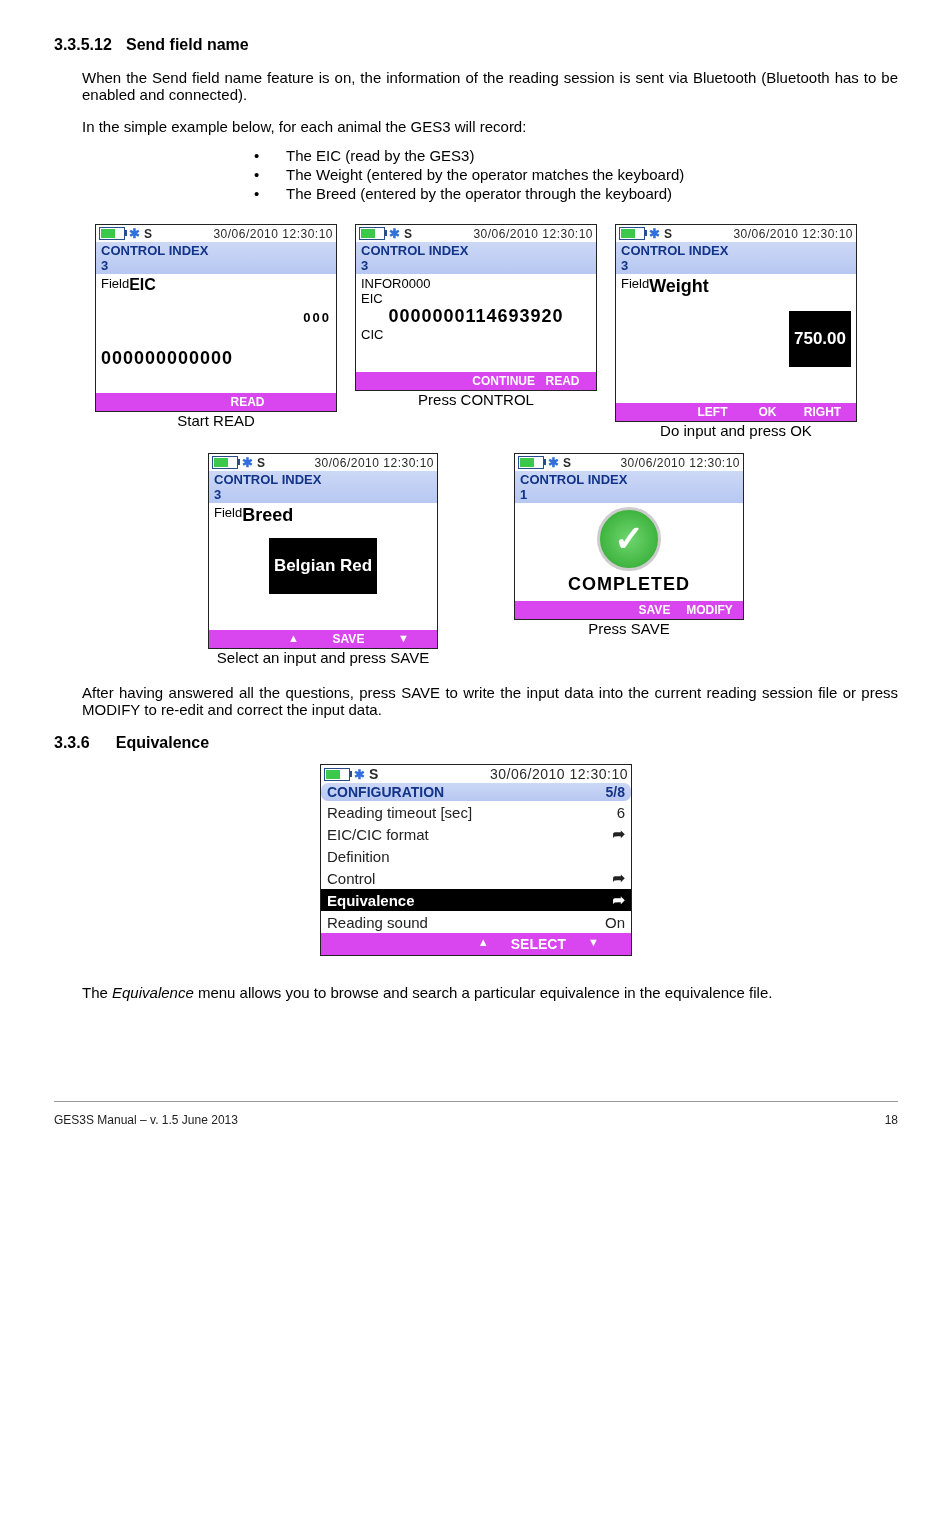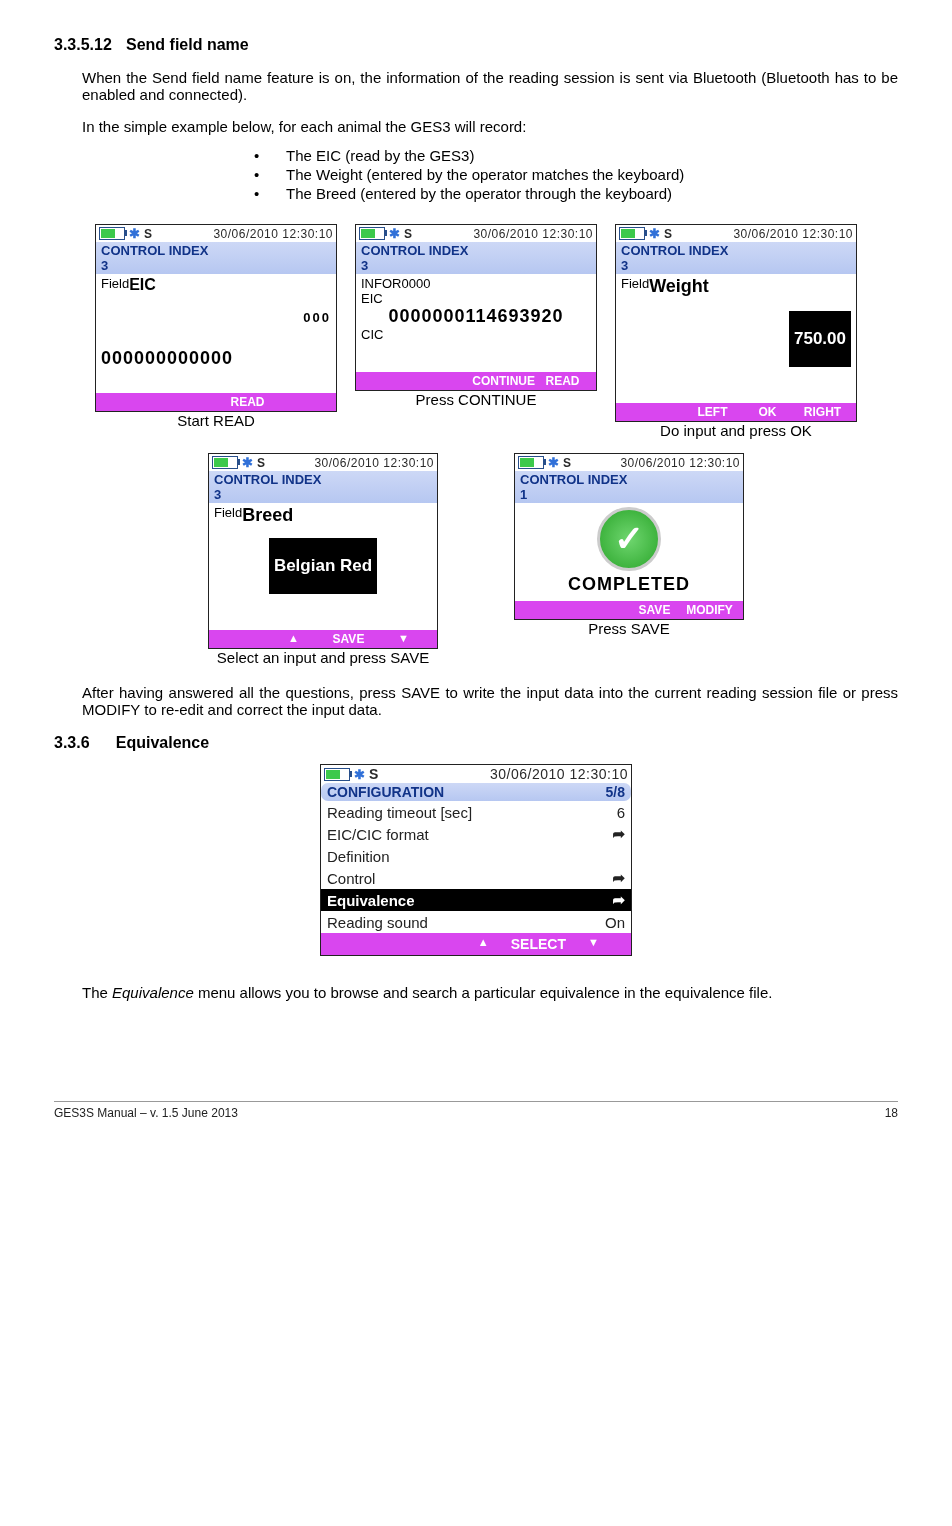--- a/index.html
+++ b/index.html
@@ -107,21 +107,21 @@
     background: radial-gradient(#6fd66f, #2aa52a);
     border: 3px solid #ccc;
     display: flex; align-items: center; justify-content: center;
     color: #fff; font-size: 36px; font-weight: bold;
   }
   .completed-txt { font-weight: bold; font-size: 18px; margin-top: 3px; letter-spacing: 1px; }
   .italic { font-style: italic; }
   .footer {
     border-top: 1px solid #999;
     margin-top: 100px;
-    padding-top: 4px;
+    padding-top: 11px;
     display: flex;
     justify-content: space-between;
     font-size: 12px;
     color: #222;
   }
   .big-screen { width: 310px; margin: 12px auto 0; border: 1px solid #222; }
   .big-screen .status-bar { font-size: 14px; }
   .big-screen .soft-bar { font-size: 14px; padding: 3px 10px; }
 </style>
 </head>
@@ -210,21 +210,21 @@
           <div class="big-center">0000000114693920</div>
           <div>CIC</div>
           <div style="height:28px"></div>
         </div>
         <div class="soft-bar">
           <span></span>
           <span>CONTINUE</span>
           <span>READ</span>
         </div>
       </div>
-      <div class="caption">Press CONTINUE</div>
+      <div class="caption">Press CONTROL</div>
     </div>
 
     <div class="screens-col">
       <div class="screen">
         <div class="status-bar">
           <span class="batt">
               <span class="batt-fill"></span>
             </span>
           <span class="bt-icon">✱</span>
           <span class="status-s">S</span>

